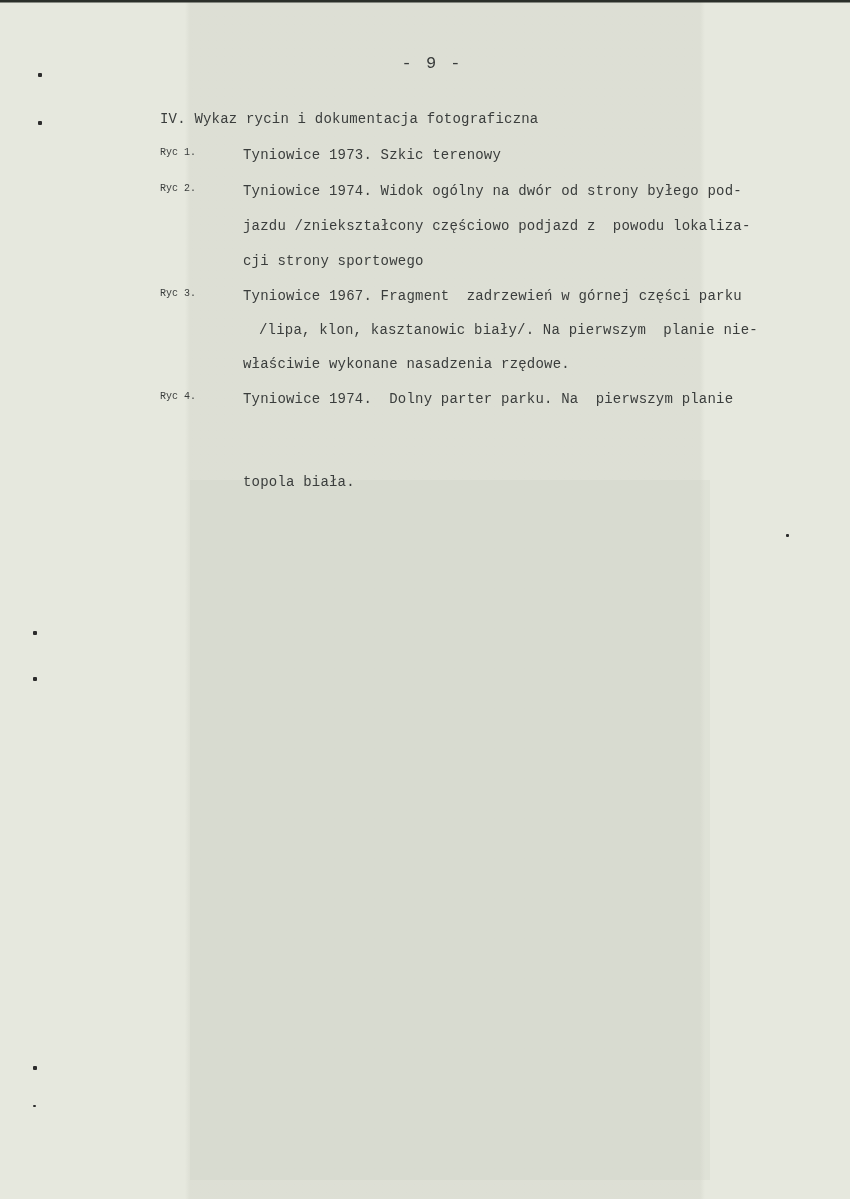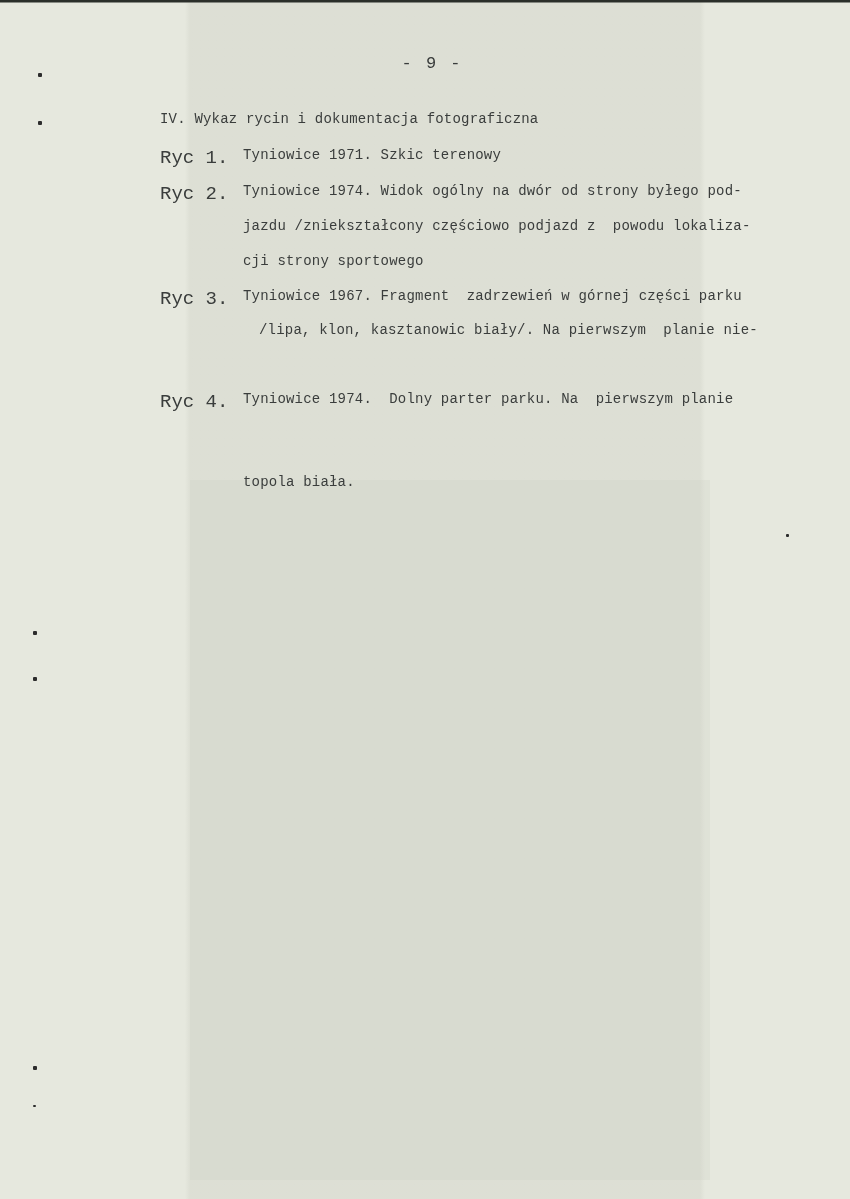--- a/index.html
+++ b/index.html
@@ -22,48 +22,49 @@
     background: rgba(205,207,196,0.25);
   }
   .dot { position: absolute; width: 4px; height: 4px; background: #2c2c2c; border-radius: 1px; }
   .page-num {
     position: absolute; top: 54px; left: 372px; width: 120px;
     font-size: 17px; text-align: center; letter-spacing: 2px;
   }
   .line {
     position: absolute; font-size: 14px; white-space: pre; letter-spacing: 0.2px;
   }
-  .label { position: absolute; font-size: 19px; white-space: pre; }
+  .label { position: absolute; font-size: 10px; white-space: pre; }
 </style>
 </head>
 <body>
 
 <div class="page">
   <div class="showthrough"></div>
 
   <span class="dot" style="left:38px;top:73px;"></span>
   <span class="dot" style="left:38px;top:121px;"></span>
   <span class="dot" style="left:33px;top:631px;"></span>
   <span class="dot" style="left:33px;top:677px;"></span>
   <span class="dot" style="left:33px;top:1066px;"></span>
   <span class="dot" style="left:33px;top:1105px;width:3px;height:2px;"></span>
   <span class="dot" style="left:786px;top:534px;width:3px;height:3px;"></span>
 
   <div class="page-num">-  9  -</div>
 
   <div class="line" style="left:160px;top:111px;">IV. Wykaz rycin i dokumentacja fotograficzna</div>
 
   <div class="label" style="left:160px;top:147px;">Ryc 1.</div>
-  <div class="line" style="left:243px;top:147px;">Tyniowice 1971. Szkic terenowy</div>
+  <div class="line" style="left:243px;top:147px;">Tyniowice 1973. Szkic terenowy</div>
 
   <div class="label" style="left:160px;top:183px;">Ryc 2.</div>
   <div class="line" style="left:243px;top:183px;">Tyniowice 1974. Widok ogólny na dwór od strony byłego pod-</div>
   <div class="line" style="left:243px;top:218px;">jazdu /zniekształcony częściowo podjazd z  powodu lokaliza-</div>
   <div class="line" style="left:243px;top:253px;">cji strony sportowego</div>
 
   <div class="label" style="left:160px;top:288px;">Ryc 3.</div>
   <div class="line" style="left:243px;top:288px;">Tyniowice 1967. Fragment  zadrzewień w górnej części parku</div>
   <div class="line" style="left:243px;top:322px;margin-left:16px;">/lipa, klon, kasztanowic biały/. Na pierwszym  planie nie-</div>
+  <div class="line" style="left:243px;top:356px;">właściwie wykonane nasadzenia rzędowe.</div>
 
   <div class="label" style="left:160px;top:391px;">Ryc 4.</div>
   <div class="line" style="left:243px;top:391px;">Tyniowice 1974.  Dolny parter parku. Na  pierwszym planie</div>
   <div class="line" style="left:243px;top:426px;margin-top:48px;">topola biała.</div>
 </div>
 
 </body></html>

